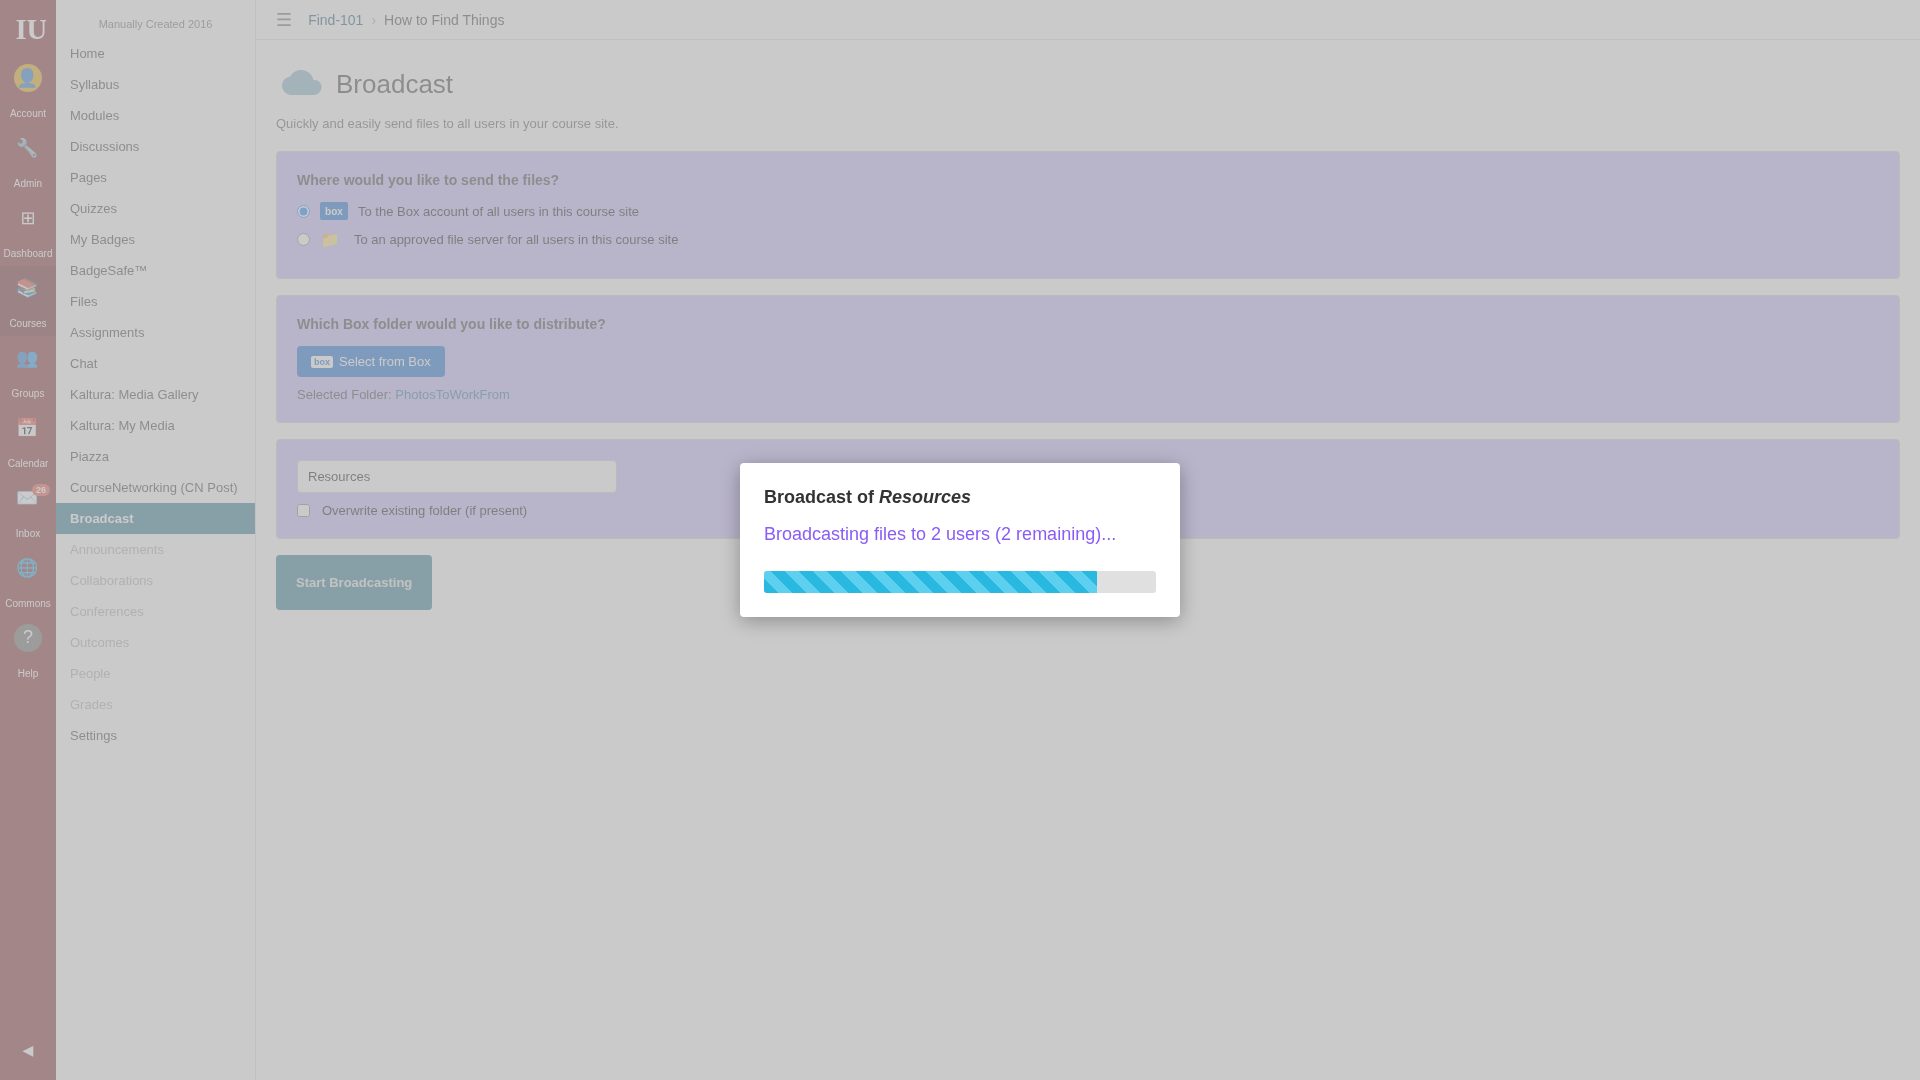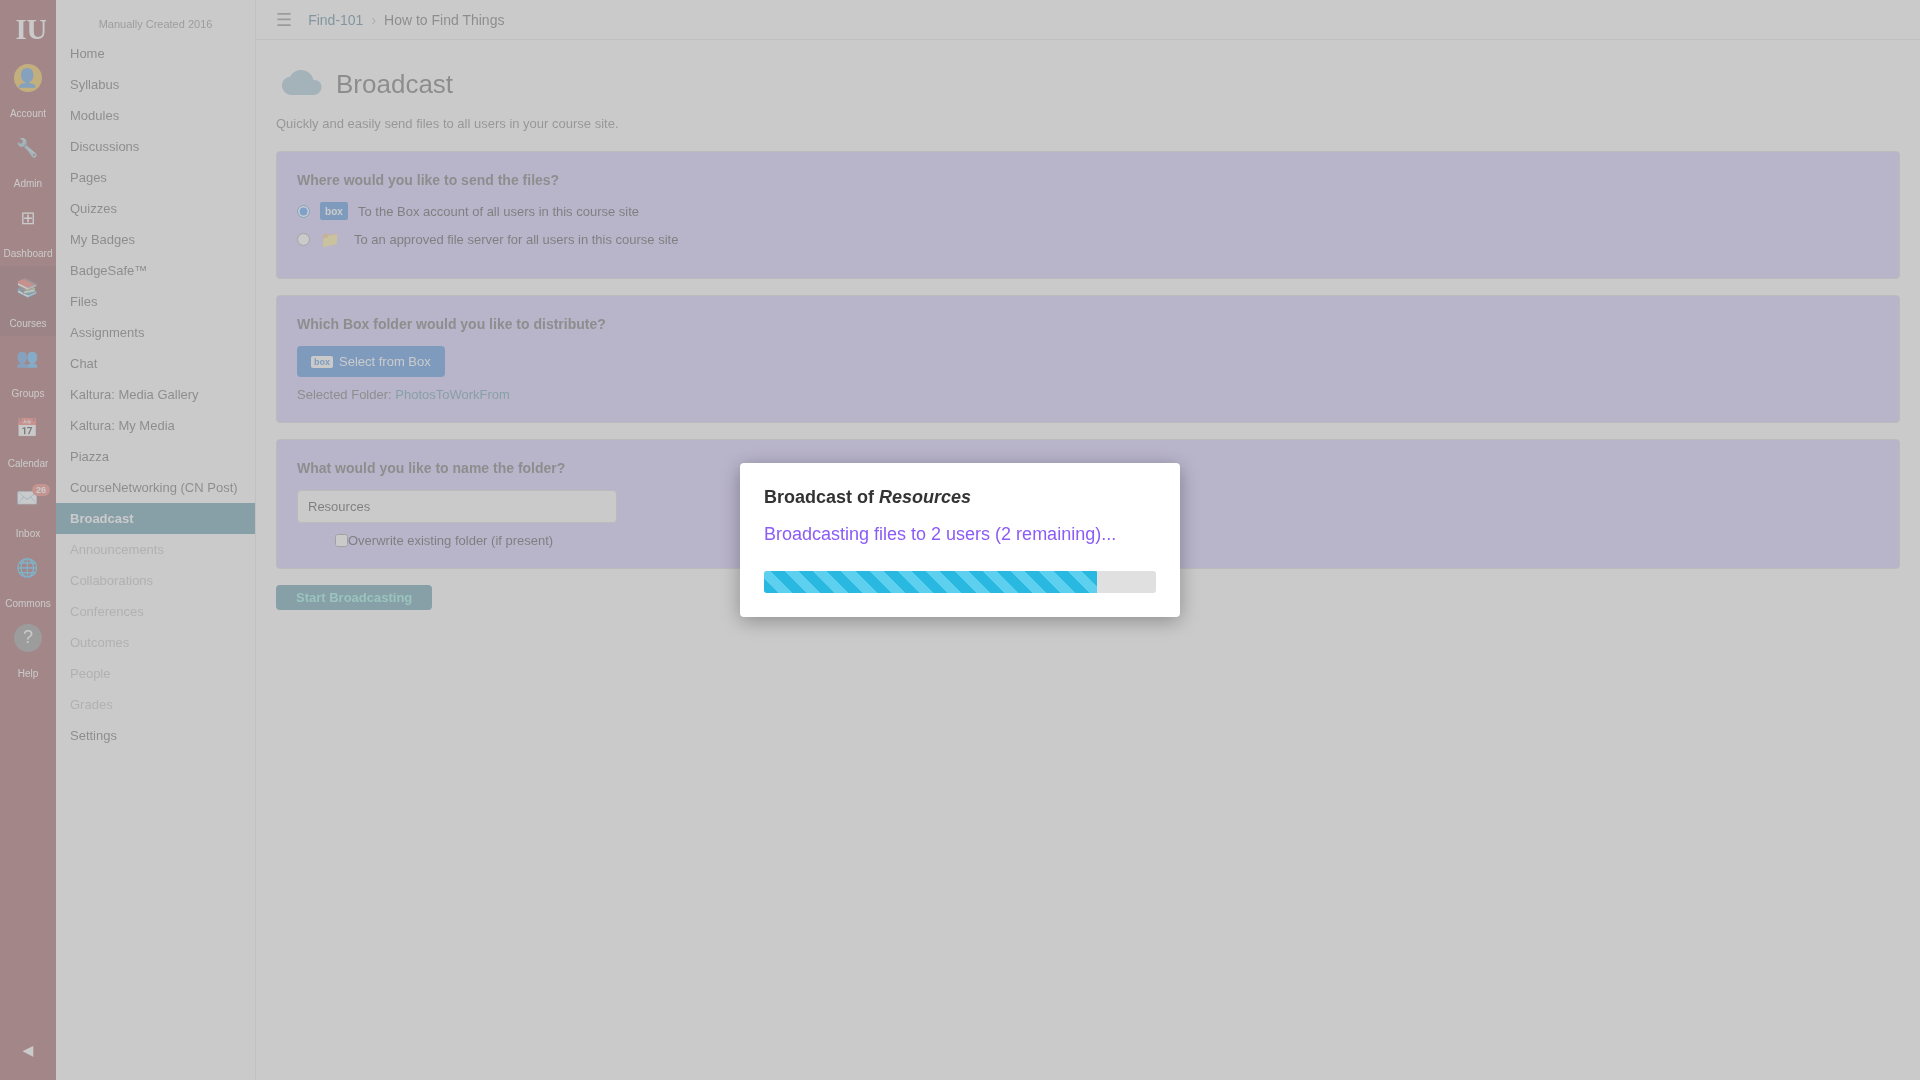--- a/index.html
+++ b/index.html
@@ -232,30 +232,29 @@
       width: 320px;
       padding: 8px 10px;
       border: 1px solid #ccc;
       border-radius: 4px;
       font-size: 13px;
       margin-bottom: 10px;
     }
     .checkbox-option {
       display: flex;
       align-items: center;
-      gap: 0;
-      font-size: 13px;
-      margin-left: 38px;
+      gap: 12px;
+      font-size: 13px;
     }
 
     .start-btn {
       background: #1f6e8a;
-      color: #5eead4;
+      color: #e5e5e5;
       border: none;
-      padding: 5px 20px;
+      padding: 20px 20px;
       border-radius: 4px;
       cursor: pointer;
       font-size: 13px;
       font-weight: bold;
     }
 
     
     .overlay {
       position: fixed;
       top: 0; left: 0; right: 0; bottom: 0;
@@ -434,21 +433,20 @@
         <span>Select from Box</span>
       </button>
       <div class="selected-folder">
         <span>Selected Folder:</span>
         <a href="#">PhotosToWorkFrom</a>
       </div>
     </div>
 
     
     <div class="section-box">
-      <h3>What would you like to name the folder?</h3>
       <input type="text" class="folder-name-input" value="Resources" style="">
       <div class="checkbox-option">
         <input type="checkbox" style="">
         <span>Overwrite existing folder (if present)</span>
       </div>
     </div>
 
     <button class="start-btn">Start Broadcasting</button>
   </div>
 

